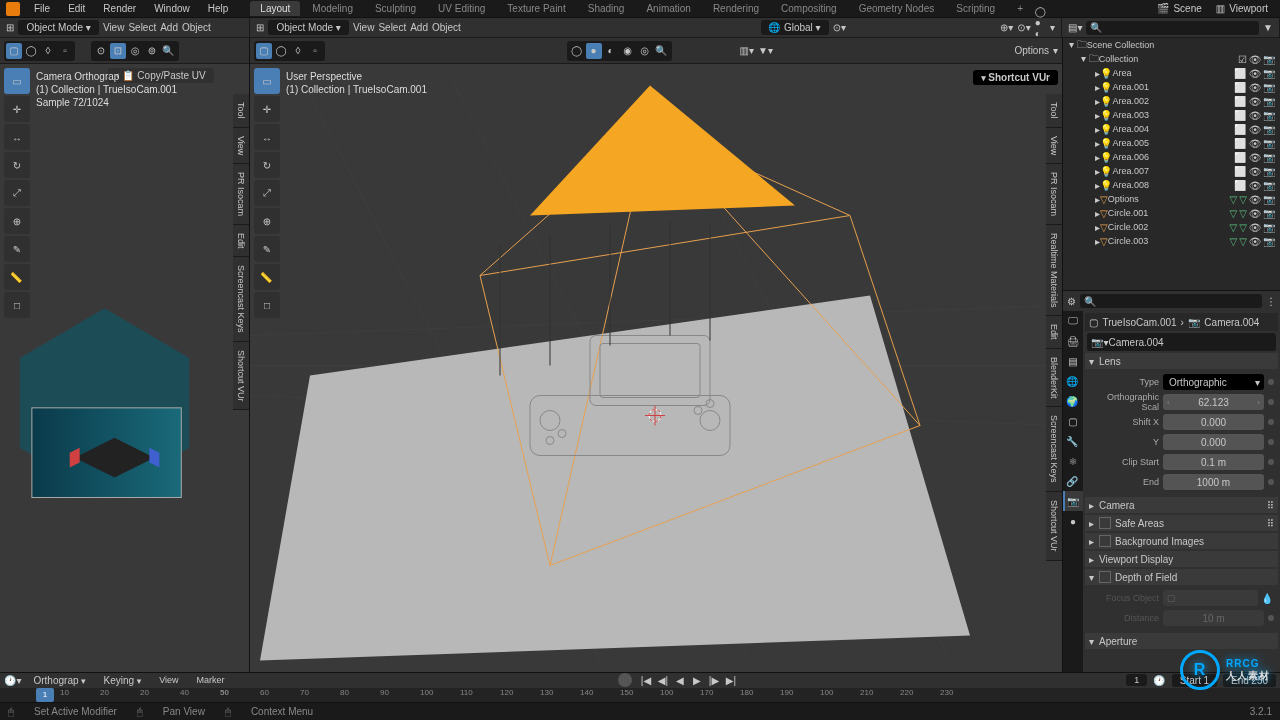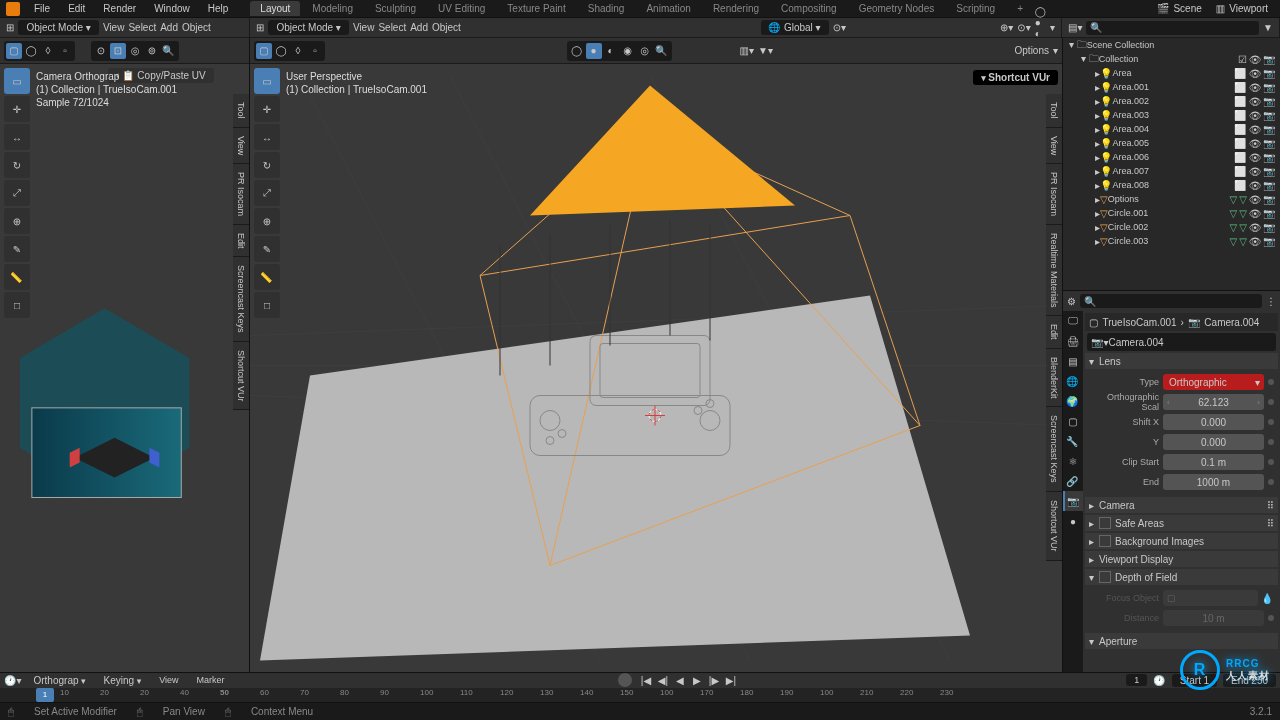--- a/index.html
+++ b/index.html
@@ -533,21 +533,21 @@
         </div>
 
         <div class="prop-panel">
           <div class="prop-panel-header">
               <span class="disclosure">▾</span>
               <span>Lens</span>
             </div>
           <div class="prop-panel-body">
             <div class="prop-row">
               <div class="label">Type</div>
-              <div class="field" style="background:#b91c1c;justify-content:flex-start;padding-left:6px">
+              <div class="field" style="background:#000000;justify-content:flex-start;padding-left:6px">
                   <span>Orthographic</span>
                   <span style="margin-left:auto;padding-right:4px">▾</span>
                 </div>
               <div class="dot"></div>
             </div>
             <div class="prop-row">
               <div class="label">Orthographic Scal</div>
               <div class="field drag">
                   <span class="arrow-l">‹</span>
                   <span>62.123</span>

